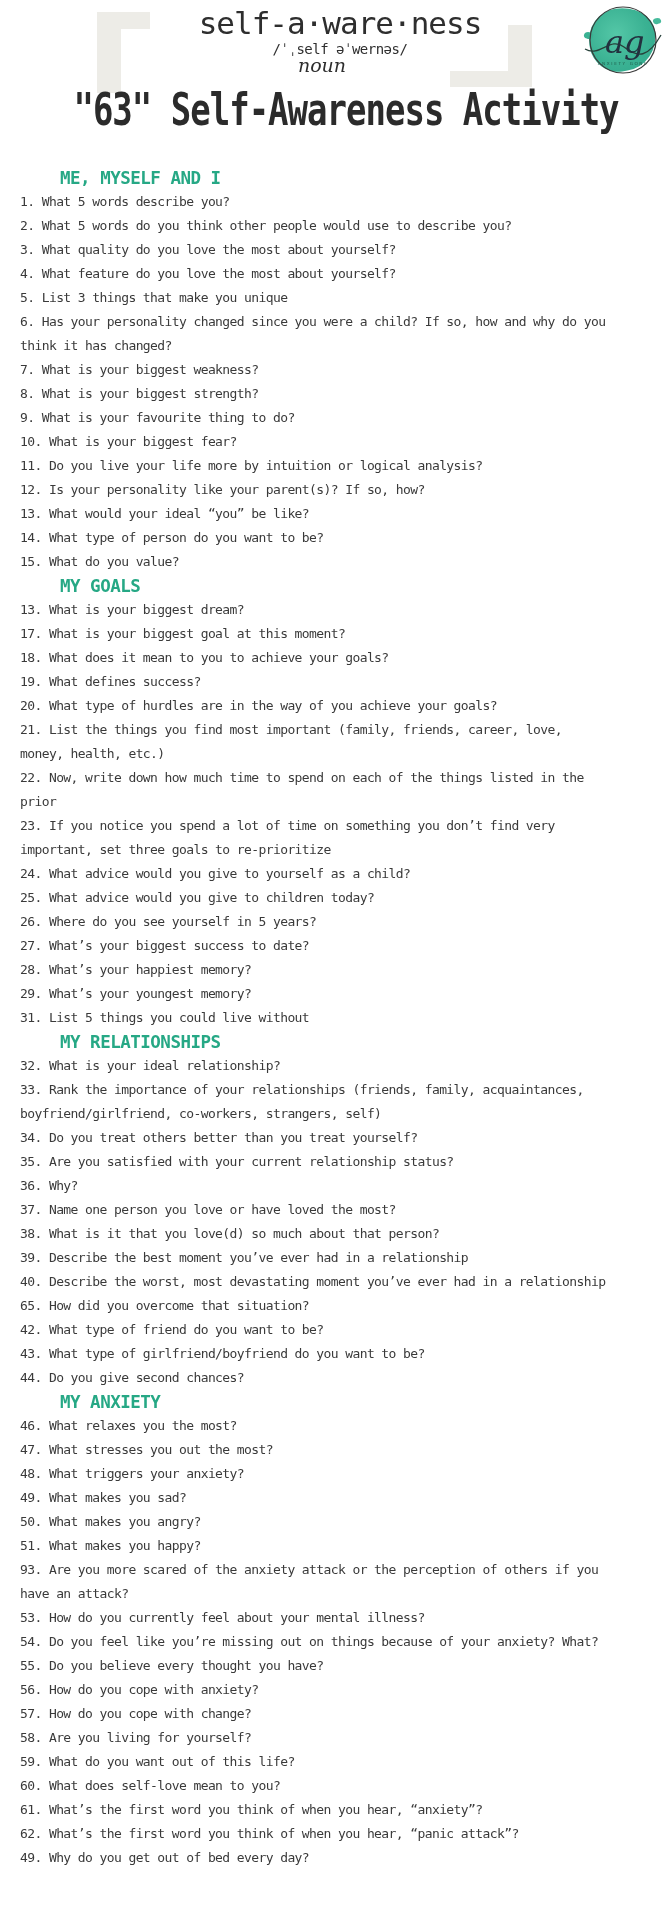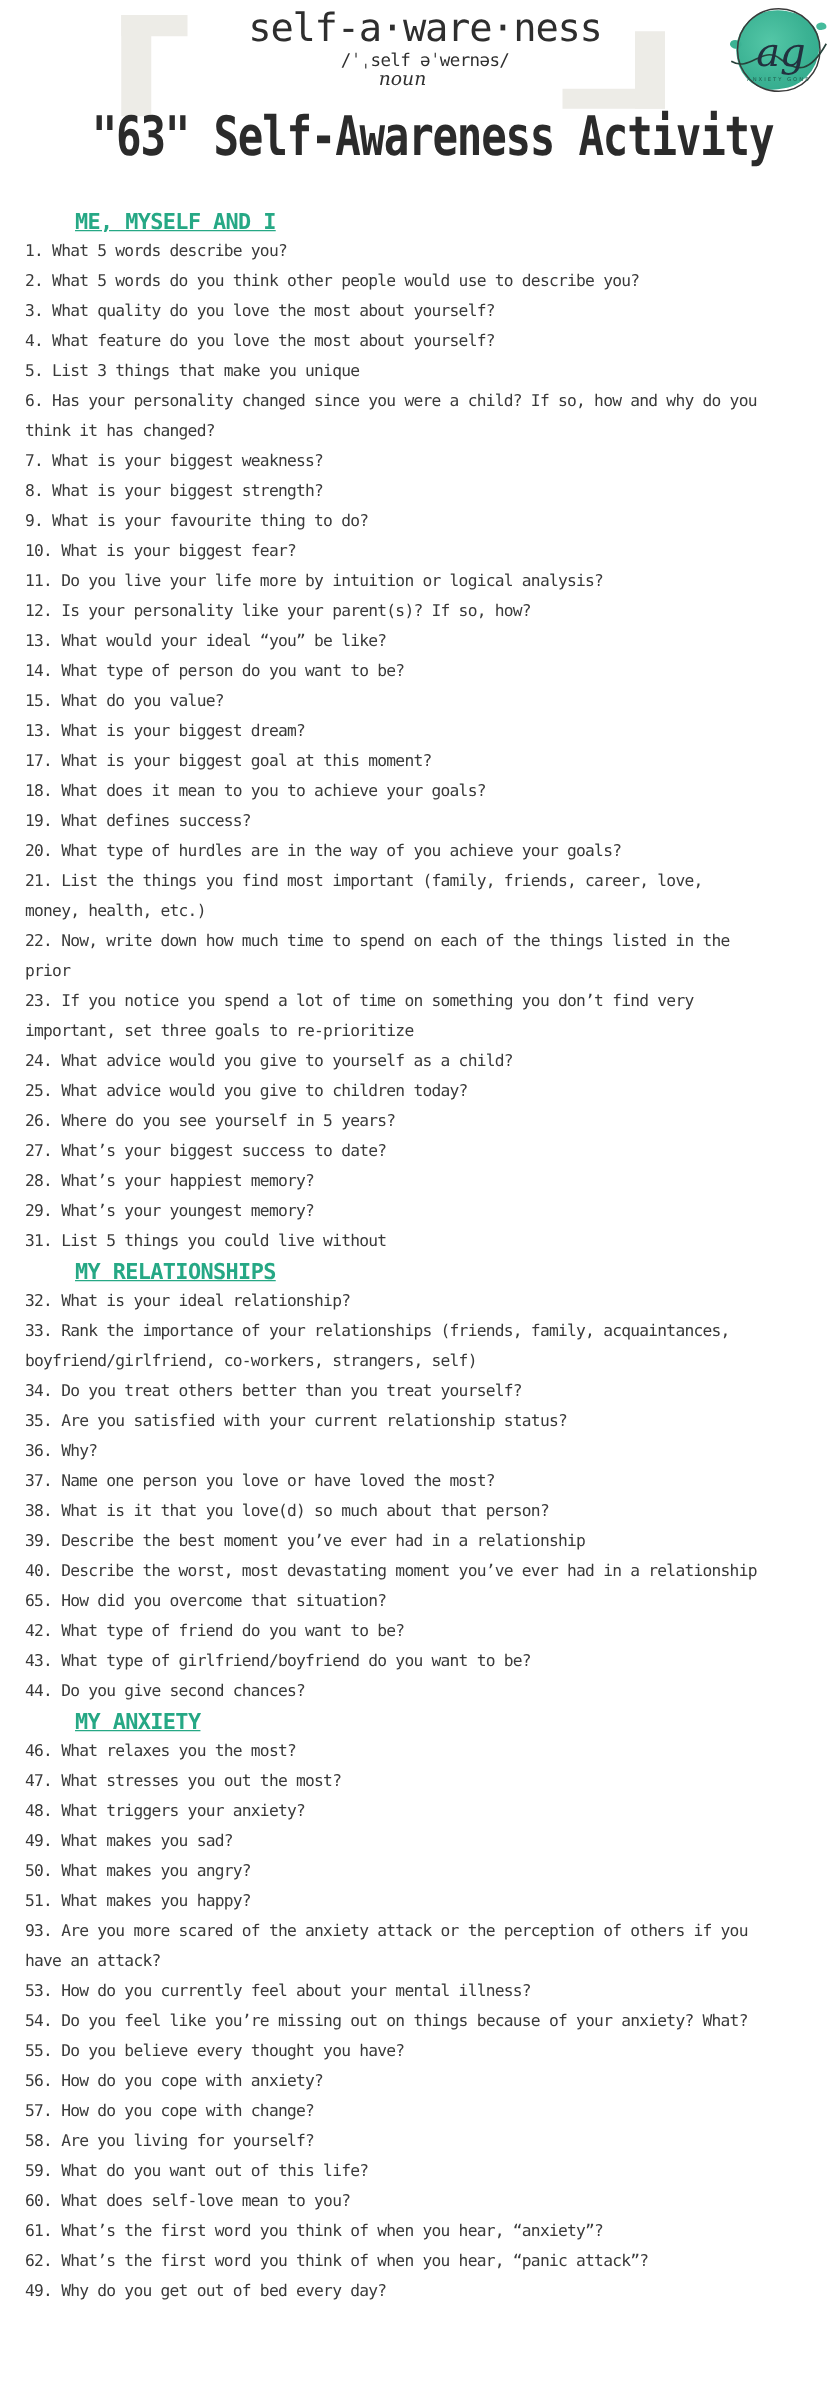--- a/index.html
+++ b/index.html
@@ -31,21 +31,21 @@
   }
   .pron{
     position:absolute;top:41px;left:0;width:680px;
     text-align:center;font-size:14px;letter-spacing:-0.5px;
     color:#2e2e2e;white-space:nowrap;
   }
   .pos{
     position:absolute;top:54px;left:0;width:644px;
     text-align:center;
     font-family:"DejaVu Serif","Liberation Serif",serif;
-    font-style:italic;font-size:15px;color:#2e2e2e;
+    font-style:italic;font-size:19px;color:#2e2e2e;
   }
 
   
   .logo{position:absolute;left:584px;top:2px;width:78px;height:78px;}
   .logo .blob{
     position:absolute;left:5px;top:6px;width:67px;height:63px;
     background:radial-gradient(circle at 42% 40%, #54c7a7 0%, #3bb293 55%, #2da68a 100%);
     border-radius:48% 56% 52% 44% / 52% 46% 58% 48%;
     transform:rotate(-9deg);
   }
@@ -68,21 +68,21 @@
   }
 
   
   .list{
     position:absolute;top:166px;left:20px;width:588px;
     font-size:13px;letter-spacing:-0.6px;line-height:24px;
   }
   .sec{
     margin:0;padding-left:40px;
     font-size:17.5px;font-weight:bold;letter-spacing:-0.5px;
-    line-height:24px;color:#26a885;white-space:nowrap;text-decoration:underline;
+    line-height:24px;color:#26a885;white-space:nowrap;
   }
   .q{margin:0;line-height:24px;}
 </style>
 </head>
 <body>
 
 <div class="page">
 
   <div class="bracket bracket-left"></div>
   <div class="bracket bracket-right"></div>
@@ -115,20 +115,21 @@
       <p class="q">6. Has your personality changed since you were a child? If so, how and why do you think it has changed?</p>
       <p class="q">7. What is your biggest weakness?</p>
       <p class="q">8. What is your biggest strength?</p>
       <p class="q">9. What is your favourite thing to do?</p>
       <p class="q">10. What is your biggest fear?</p>
       <p class="q">11. Do you live your life more by intuition or logical analysis?</p>
       <p class="q">12. Is your personality like your parent(s)? If so, how?</p>
       <p class="q">13. What would your ideal “you” be like?</p>
       <p class="q">14. What type of person do you want to be?</p>
       <p class="q">15. What do you value?</p>
+      <h2 class="sec">MY GOALS</h2>
       <p class="q">13. What is your biggest dream?</p>
       <p class="q">17. What is your biggest goal at this moment?</p>
       <p class="q">18. What does it mean to you to achieve your goals?</p>
       <p class="q">19. What defines success?</p>
       <p class="q">20. What type of hurdles are in the way of you achieve your goals?</p>
       <p class="q">21. List the things you find most important (family, friends, career, love, money, health, etc.)</p>
       <p class="q">22. Now, write down how much time to spend on each of the things listed in the prior</p>
       <p class="q">23. If you notice you spend a lot of time on something you don’t find very important, set three goals to re-prioritize</p>
       <p class="q">24. What advice would you give to yourself as a child?</p>
       <p class="q">25. What advice would you give to children today?</p>

